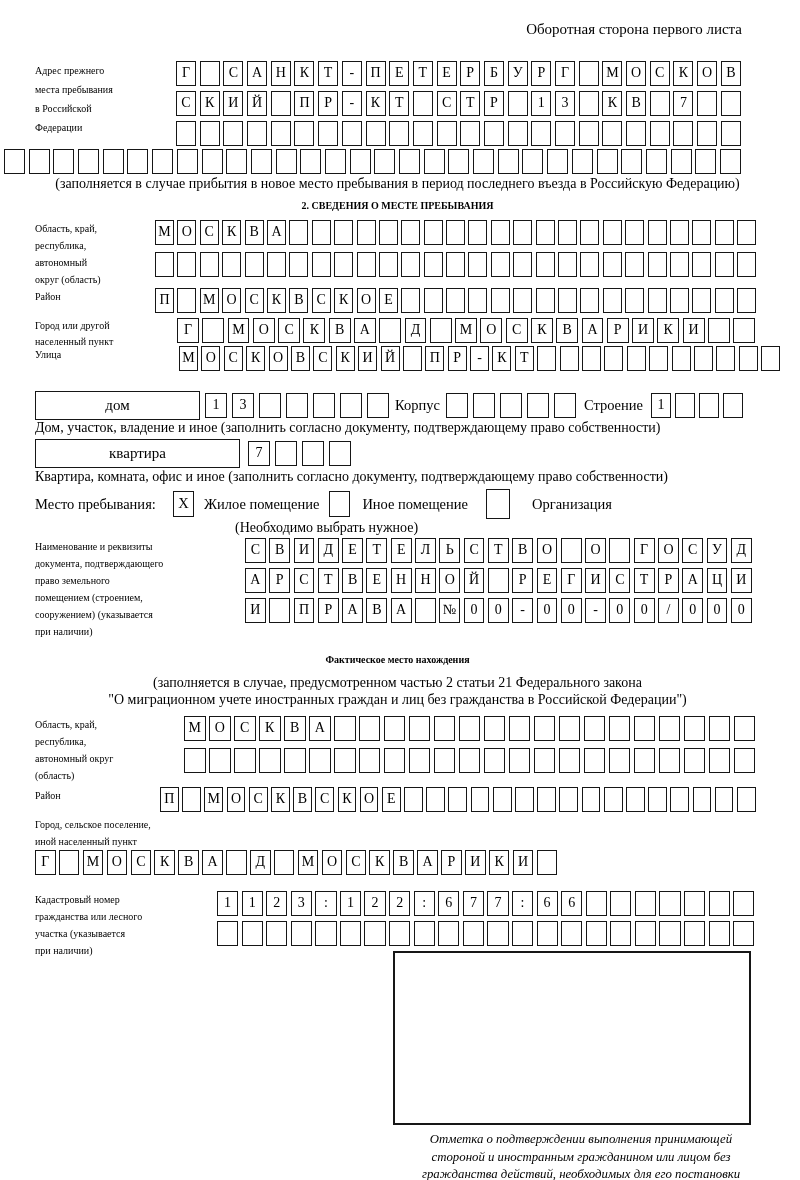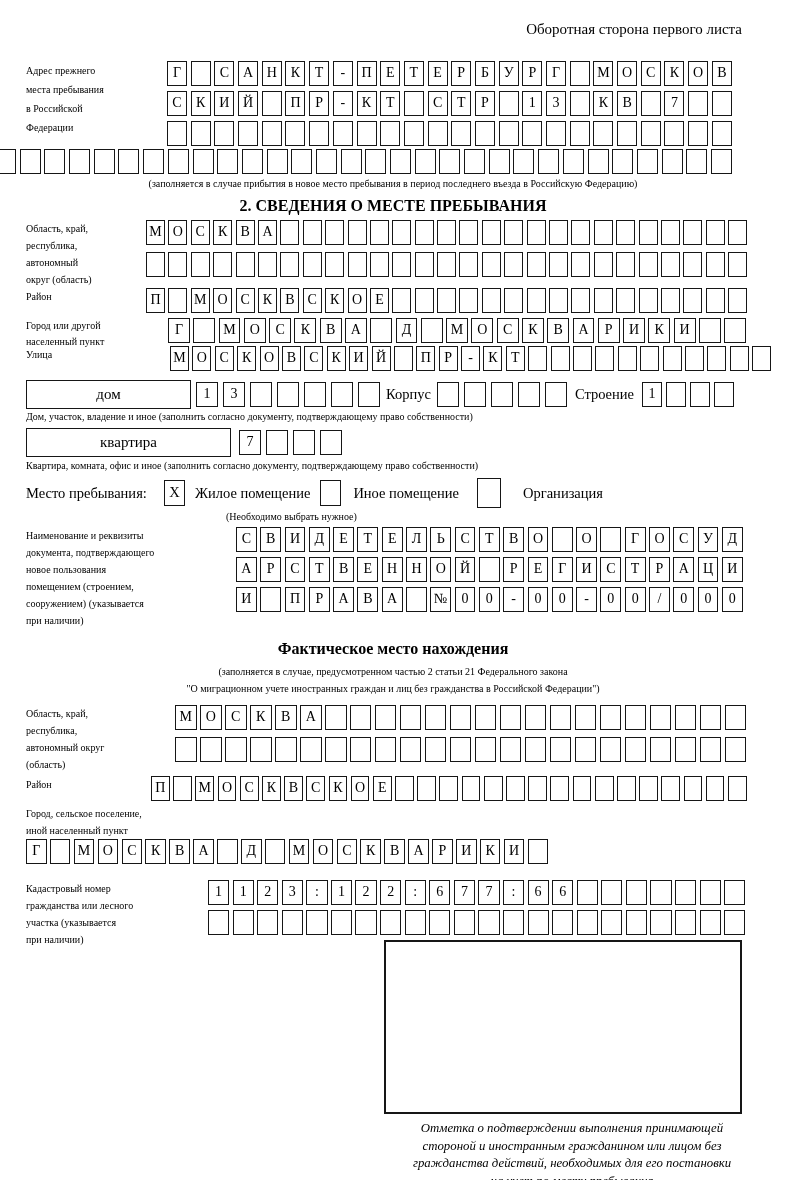--- a/index.html
+++ b/index.html
@@ -1,18 +1,18 @@
 <!DOCTYPE html>
 <html><head>
 <meta charset="utf-8">
 <style>
   html,body { margin:0; padding:0; background:#fff; }
   body { width:800px; height:1180px; color:#000; font-family:"Liberation Serif", serif; }
   .page { position:relative; width:800px; height:1180px; box-sizing:border-box;
-          padding:0 40px 0 26px; overflow:hidden; background:#fff; }
+          padding:0 40px 0 35px; overflow:hidden; background:#fff; }
 
   .hdr { text-align:right; padding:20px 18px 0 0; font-size:15px; line-height:19px; }
 
   .field { display:flex; align-items:flex-start; }
   .flabel { flex:none; font-size:10px; line-height:17px; }
   .flabel.tall { line-height:19px; }
   .fcells { display:flex; flex-direction:column; row-gap:5px; }
   .fcells.g7 { row-gap:7px; }
 
   .cr { display:flex; gap:var(--g,3.4px); }
@@ -25,24 +25,24 @@
   .w27    { --w:19px;   --g:3.4px; }
   .w27b   { --w:18.8px; --g:3.4px; }
   .g23    { --w:21.9px; --g:3.4px; }
   .doc21  { --w:20.8px; --g:3.5px; }
   .o23    { --w:21.6px; --g:3.4px; }
   .g22    { --w:20.5px; --g:3.4px; }
   .k22    { --w:21.2px; --g:3.4px; }
   .dm     { --w:22px;   --g:5px;   }
   .st     { --w:20px;   --g:4px;   }
 
-  .note { font-size:10px; line-height:16px; }
+  .note { font-size:14px; line-height:16px; }
   .center { text-align:center; }
   .b { font-weight:bold; }
-  .h2 { font-size:16px; line-height:20px; }
+  .h2 { font-size:10px; line-height:20px; }
 
   .wbox { flex:none; box-sizing:border-box; border:1.8px solid #161616; height:29px;
           display:flex; align-items:center; justify-content:center; font-size:15px; }
   .inline { display:flex; align-items:center; }
 
   .ckbox { flex:none; box-sizing:border-box; border:1.8px solid #161616; width:21px; height:26px;
            text-align:center; font-size:14.5px; line-height:22px; }
   .ckbox.big { width:24px; height:30px; line-height:26px; }
   .mtxt { font-size:14.5px; }
 
@@ -342,21 +342,21 @@
         <span class="cell"></span>
         <span class="cell"></span>
         <span class="cell"></span>
         <span class="cell"></span>
         <span class="cell"></span>
         <span class="cell"></span>
         <span class="cell"></span>
       </div>
   </div>
 
-  <div class="inline" style="margin-top:9px;">
+  <div class="inline" style="margin-top:20px;">
     <div class="wbox" style="width:165px;">дом</div>
     <div class="cr dm" style="margin-left:5px;">
         <span class="cell">1</span>
         <span class="cell">3</span>
         <span class="cell"></span>
         <span class="cell"></span>
         <span class="cell"></span>
         <span class="cell"></span>
         <span class="cell"></span>
       </div>
@@ -397,21 +397,21 @@
     <div class="mtxt" style="margin-left:12px;">Иное помещение</div>
     <div class="ckbox big" style="margin-left:18px;"></div>
     <div class="mtxt" style="margin-left:22px;">Организация</div>
   </div>
   <div class="note" style="margin-left:200px; margin-top:1px;">(Необходимо выбрать нужное)</div>
 
   <div class="field" style="margin-top:2px;">
     <div class="flabel" style="width:210px;">
         <div>Наименование и реквизиты</div>
         <div>документа, подтверждающего</div>
-        <div>новое пользования</div>
+        <div>право земельного</div>
         <div>помещением (строением,</div>
         <div>сооружением) (указывается</div>
         <div>при наличии)</div>
       </div>
     <div class="fcells">
       <div class="cr doc21">
           <span class="cell">С</span>
           <span class="cell">В</span>
           <span class="cell">И</span>
           <span class="cell">Д</span>

